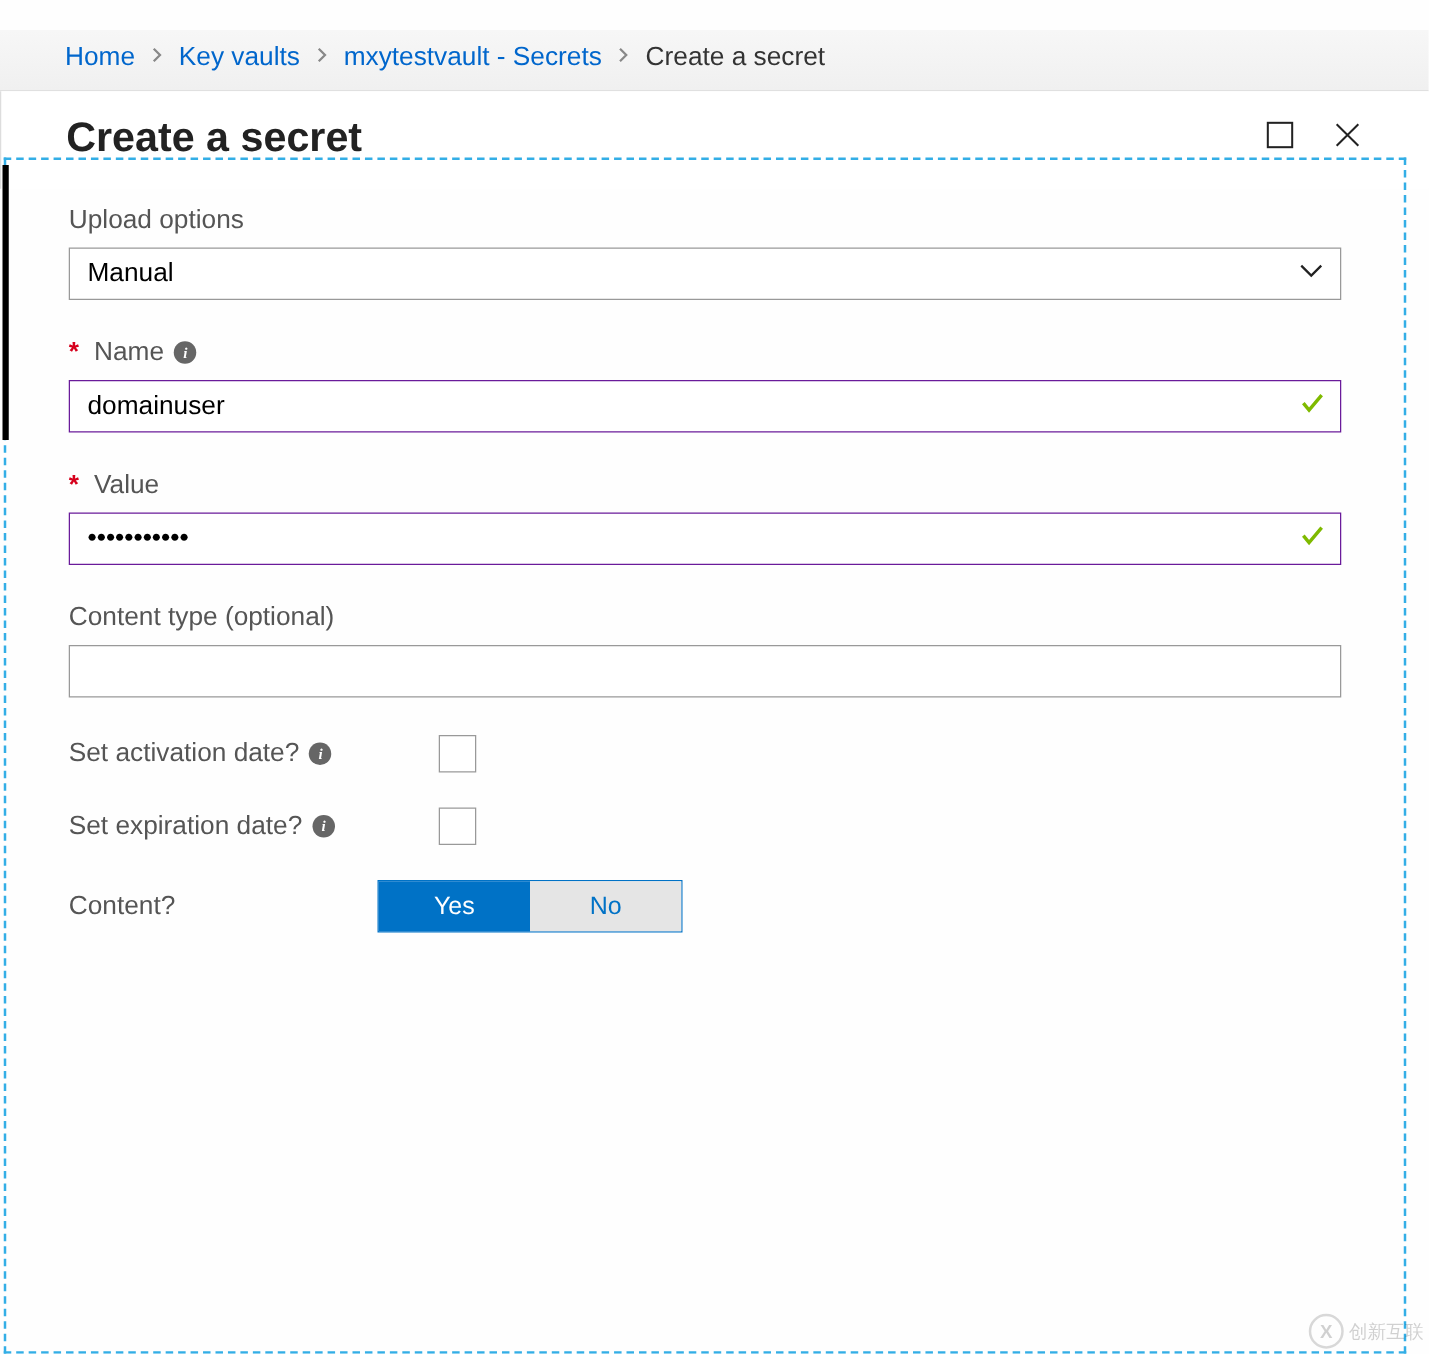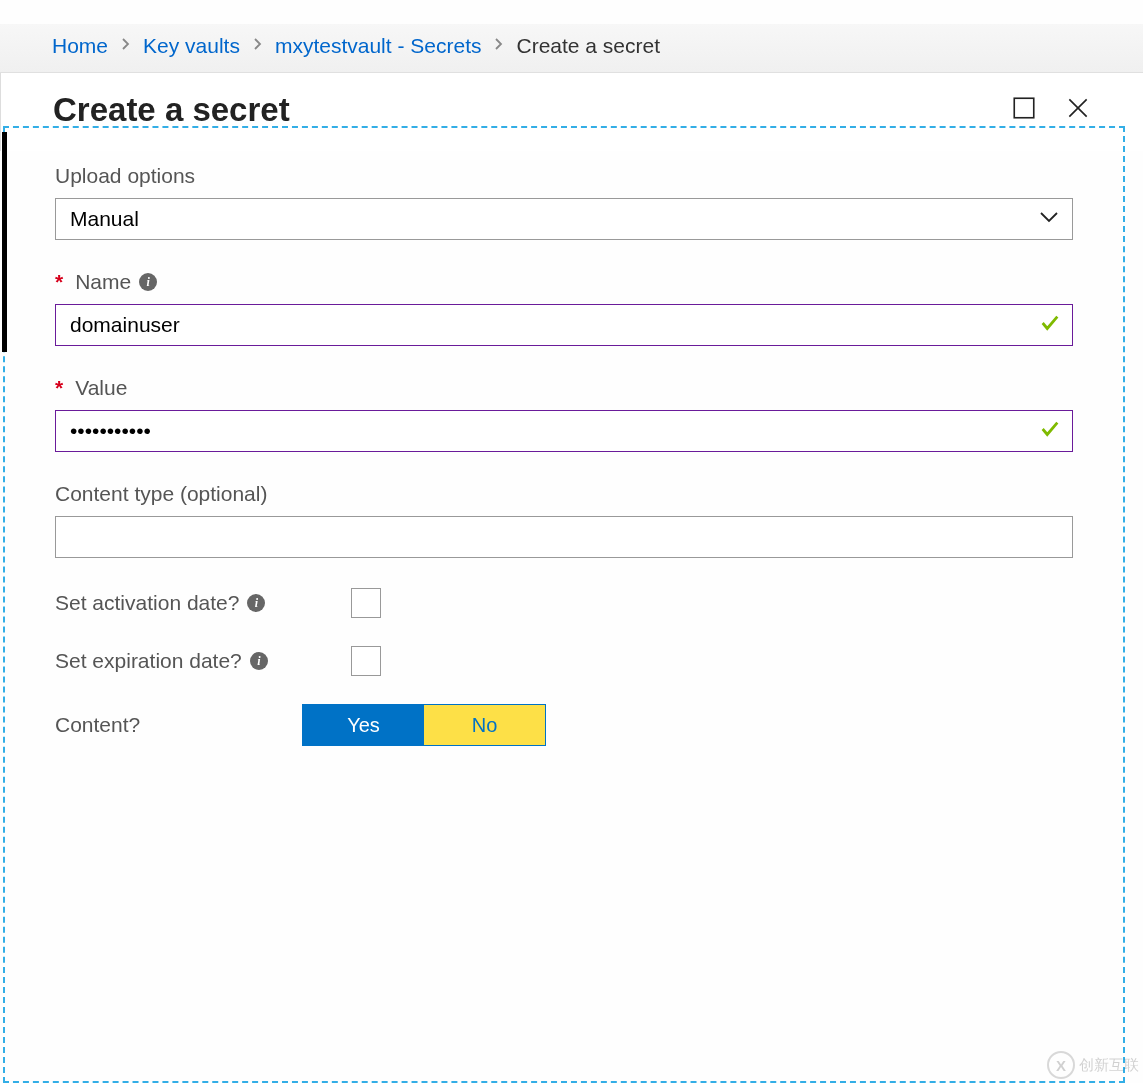--- a/index.html
+++ b/index.html
@@ -204,21 +204,21 @@
       border: 1px solid #0072c6;
     }
     .toggle-btn {
       width: 121px;
       height: 40px;
       display: flex;
       align-items: center;
       justify-content: center;
       font-size: 20px;
       cursor: pointer;
-      background: #fde047;
+      background: #e5e5e5;
       color: #0072c6;
     }
     .toggle-btn.active {
       background: #0072c6;
       color: #fff;
     }
     .watermark {
       position: absolute;
       right: 4px;
       bottom: 4px;

